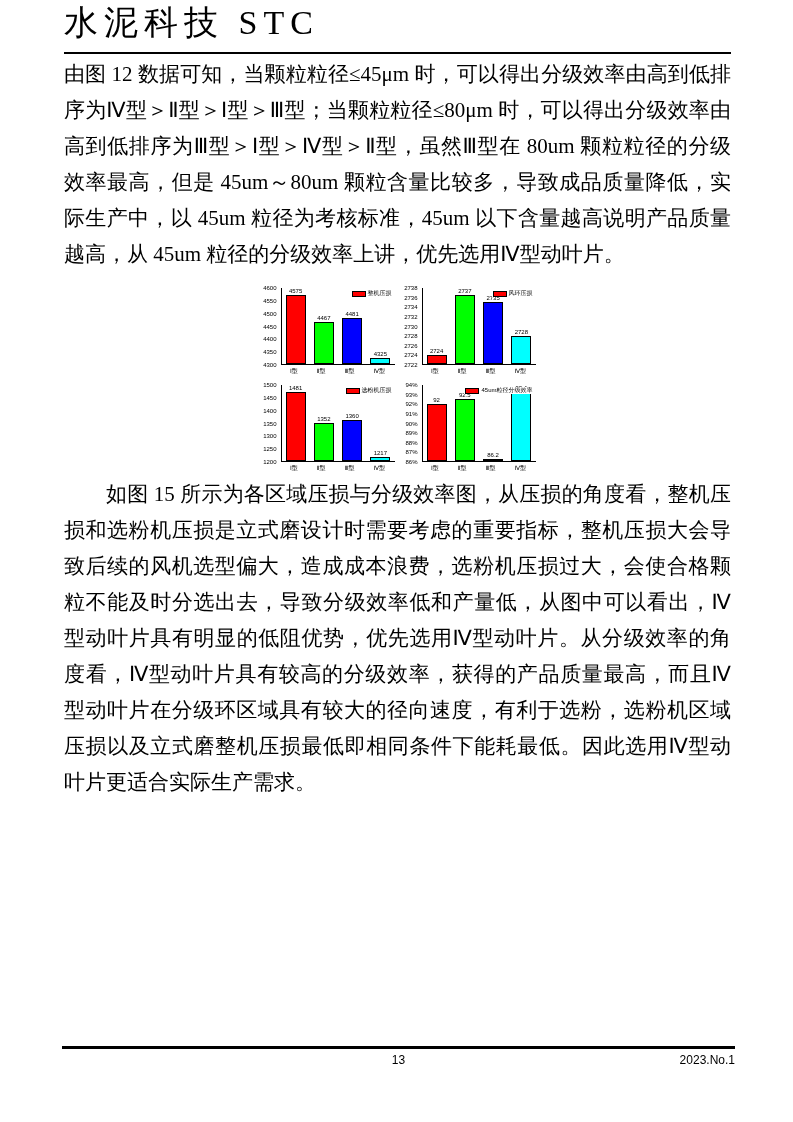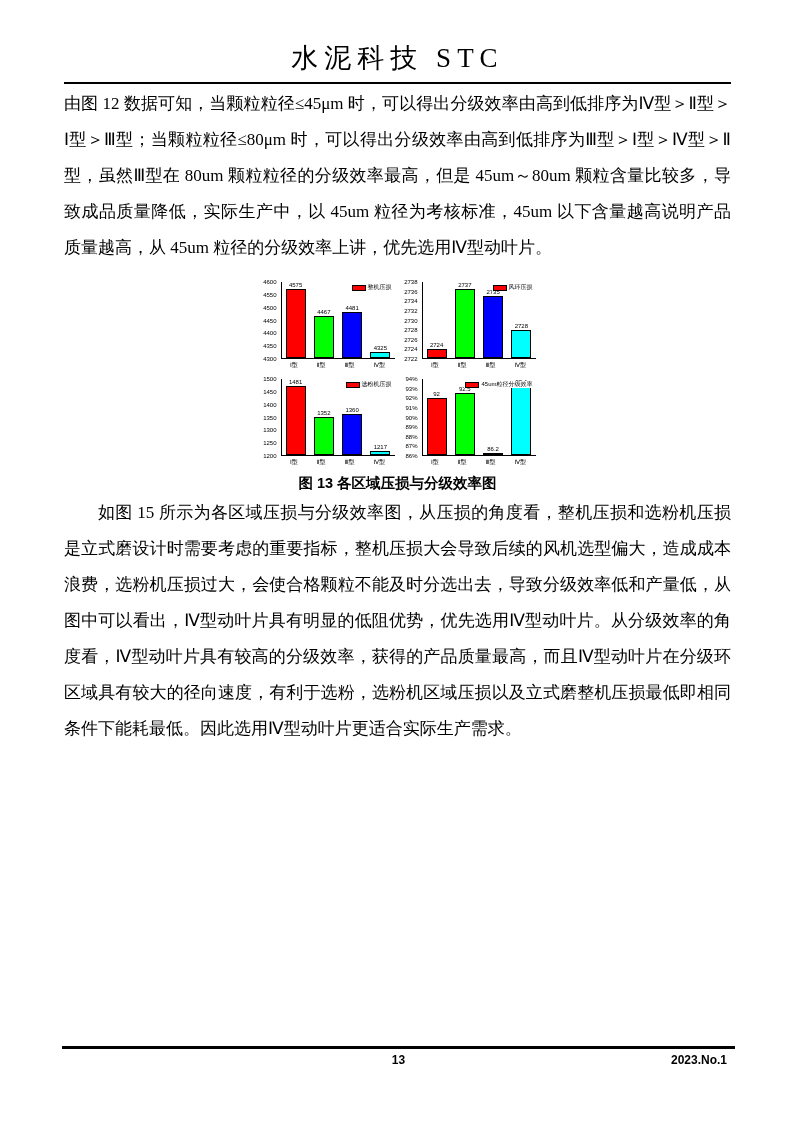--- a/index.html
+++ b/index.html
@@ -10,31 +10,29 @@
     margin: 0 auto;
     background: #fff;
     color: #000;
     font-family: "Liberation Serif", serif;
     overflow: hidden;
   }
   .content { padding: 0 62px 0 64px; }
 
   
   .journal-header {
-    margin-top: 40px;
-    text-align: center;
-    font-size: 27px;
+    font-size: 34px;
     letter-spacing: 6px;
     font-family: "Liberation Serif", serif;
   }
   .header-rule { border-top: 2px solid #000; margin-top: 6px; }
 
   
   .para {
-    font-size: 17px;
+    font-size: 21px;
     line-height: 36px;
     text-align: justify;
     margin-top: 2px;
   }
   .para.indent { text-indent: 2em; }
 
   
   .figure-block { margin-top: 8px; }
   .charts-grid {
     width: 282px;
@@ -92,24 +90,24 @@
   .conclusion-para { margin-top: 10px; }
 
   
   .footer {
     position: absolute;
     left: 62px; right: 58px; top: 1046px;
   }
   .footer-rule { border-top: 3px solid #000; }
   .footer-row {
     position: relative; margin-top: 4px;
-    font-size: 12px; font-family: "Liberation Sans", sans-serif; font-weight: bold;
+    font-size: 12px; font-family: "Liberation Sans", sans-serif;
   }
   .footer-page { text-align: center; }
-  .footer-issue { position: absolute; right: 8px; top: 0; }
+  .footer-issue { position: absolute; right: 0; top: 0; }
 </style>
 </head>
 <body>
 
 <div class="page">
   <div class="content">
     <div class="journal-header">水泥科技 STC</div>
     <div class="header-rule"></div>
 
     <p class="para">由图 12 数据可知，当颗粒粒径≤45μm 时，可以得出分级效率由高到低排序为Ⅳ型＞Ⅱ型＞Ⅰ型＞Ⅲ型；当颗粒粒径≤80μm 时，可以得出分级效率由高到低排序为Ⅲ型＞Ⅰ型＞Ⅳ型＞Ⅱ型，虽然Ⅲ型在 80um 颗粒粒径的分级效率最高，但是 45um～80um 颗粒含量比较多，导致成品质量降低，实际生产中，以 45um 粒径为考核标准，45um 以下含量越高说明产品质量越高，从 45um 粒径的分级效率上讲，优先选用Ⅳ型动叶片。</p>
@@ -270,21 +268,20 @@
               <div>Ⅱ型</div>
               <div>Ⅲ型</div>
               <div>Ⅳ型</div>
             </div>
           <div class="mini-legend">
             <span class="legend-swatch" style="background: rgb(255, 0, 0);"></span>
             <span class="legend-text">45um粒径分级效率</span>
           </div>
         </div>
       </div>
-      <div class="figure-caption">图 13 各区域压损与分级效率图</div>
     </div>
 
     <p class="para indent">如图 15 所示为各区域压损与分级效率图，从压损的角度看，整机压损和选粉机压损是立式磨设计时需要考虑的重要指标，整机压损大会导致后续的风机选型偏大，造成成本浪费，选粉机压损过大，会使合格颗粒不能及时分选出去，导致分级效率低和产量低，从图中可以看出，Ⅳ型动叶片具有明显的低阻优势，优先选用Ⅳ型动叶片。从分级效率的角度看，Ⅳ型动叶片具有较高的分级效率，获得的产品质量最高，而且Ⅳ型动叶片在分级环区域具有较大的径向速度，有利于选粉，选粉机区域压损以及立式磨整机压损最低即相同条件下能耗最低。因此选用Ⅳ型动叶片更适合实际生产需求。</p>
 
 
   </div>
 
   <div class="footer">
     <div class="footer-rule"></div>
     <div class="footer-row">

